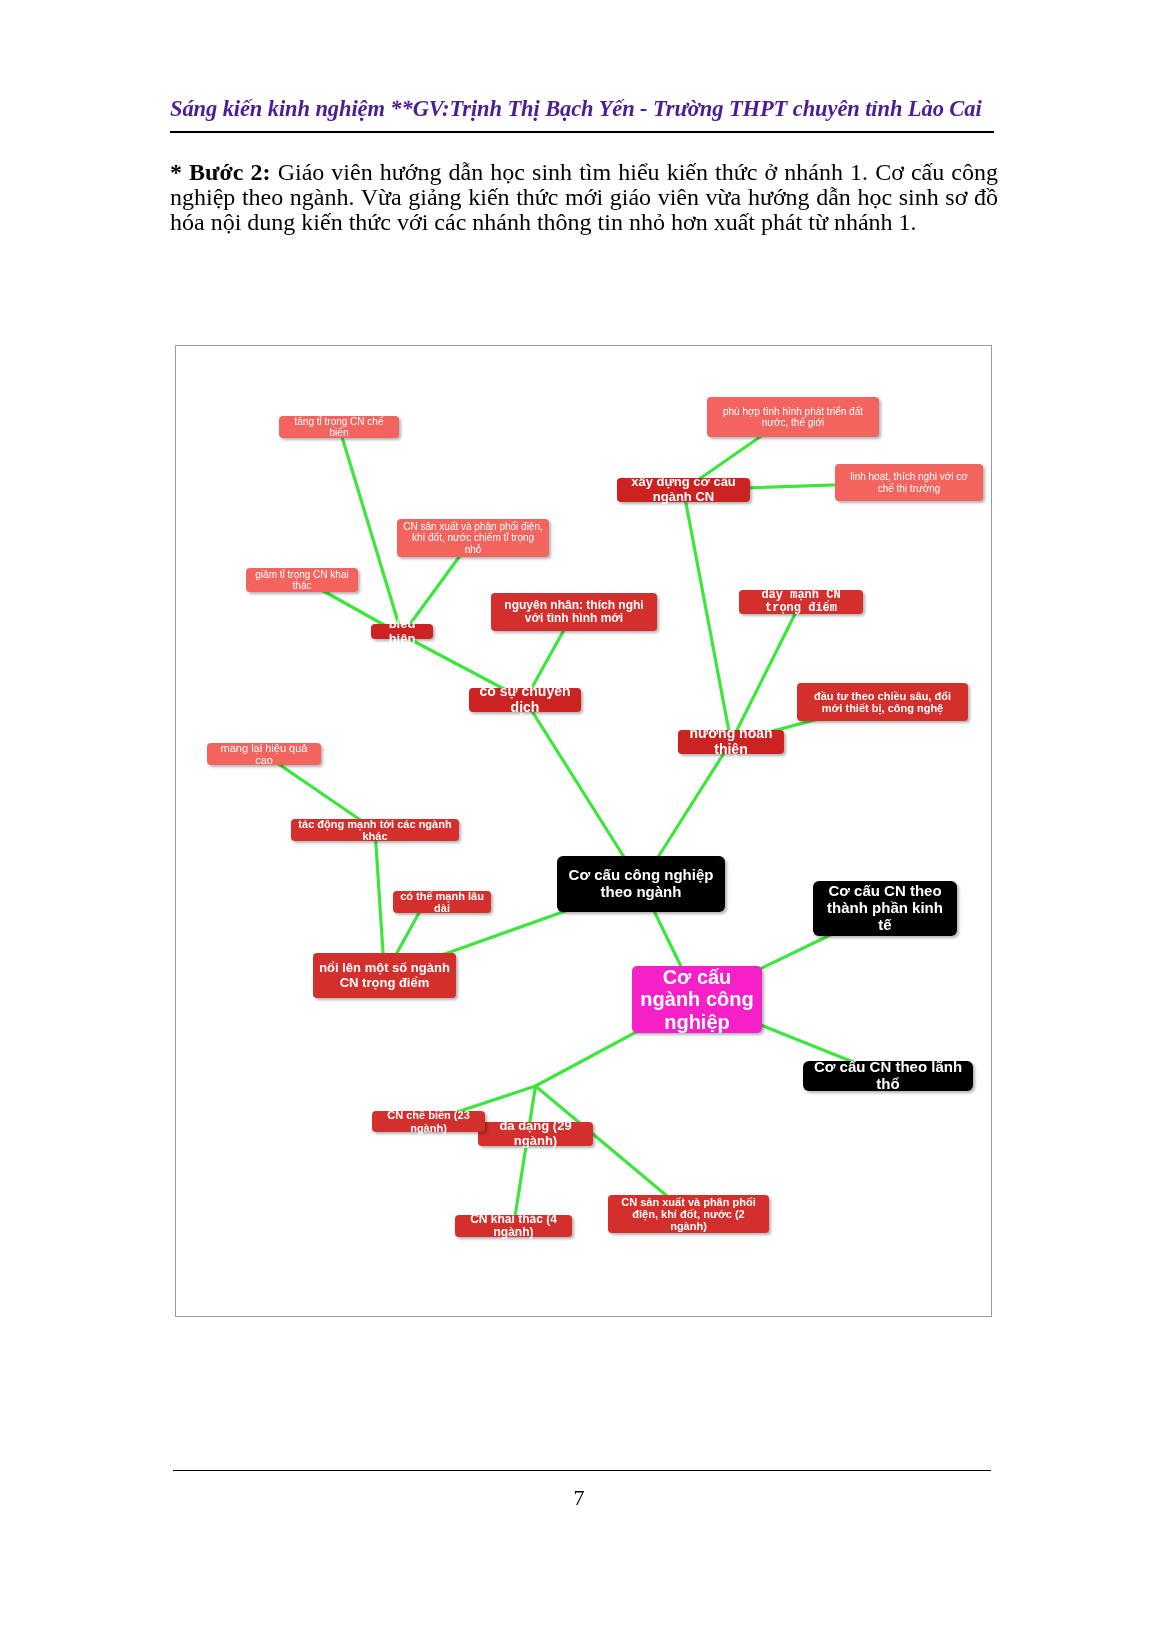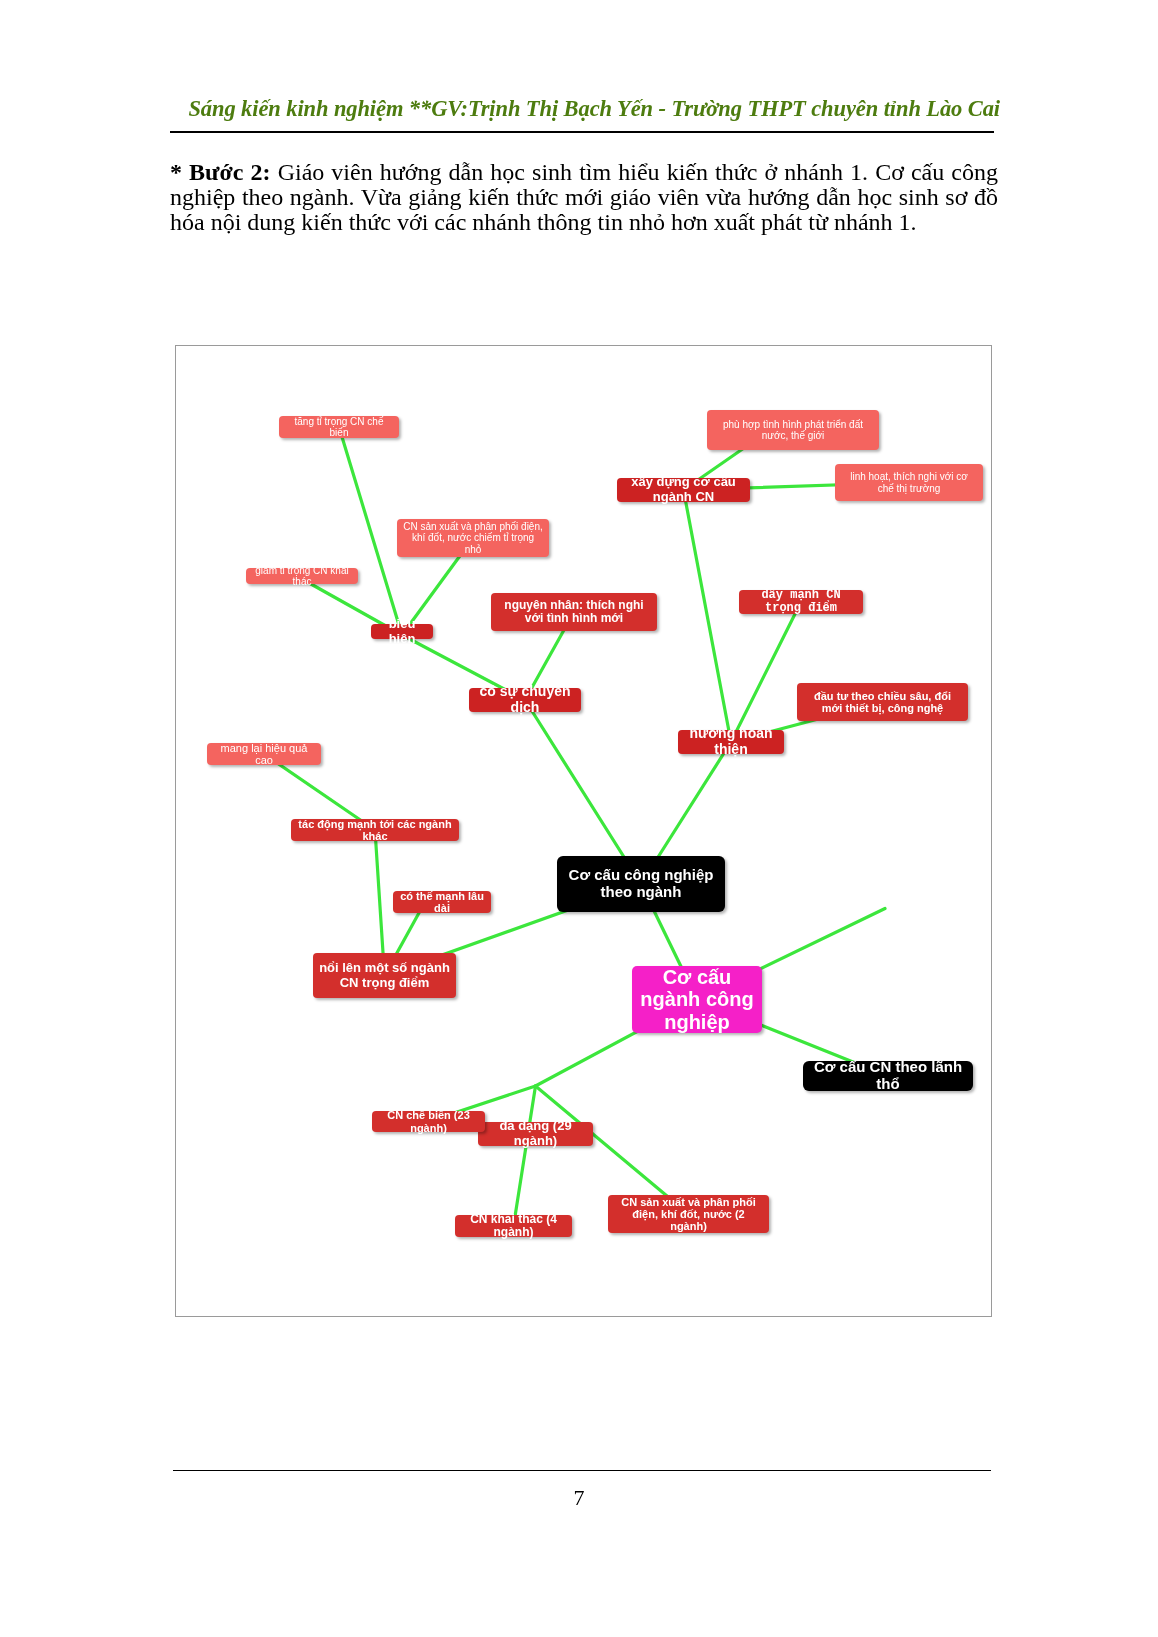--- a/index.html
+++ b/index.html
@@ -3,21 +3,21 @@
 <meta charset="utf-8">
 <style>
   html,body{margin:0;padding:0;background:#ffffff;}
   body{width:1158px;height:1637px;font-family:"Liberation Serif",serif;position:relative;overflow:hidden;}
 
   .page{position:absolute;left:0;top:0;width:1158px;height:1637px;background:#fff;}
 
   
   .hdr{position:absolute;left:170px;top:96px;width:830px;}
   .hdr-text{font-family:"Liberation Serif",serif;font-style:italic;font-weight:bold;
-            font-size:22.5px;color:#4d7c0f;white-space:nowrap;letter-spacing:-0.1px;text-align:right;}
+            font-size:22.5px;color:#4c1d95;white-space:nowrap;letter-spacing:-0.1px;}
   .hdr-rule{position:absolute;left:170px;top:131px;width:824px;height:2px;background:#000;}
 
   
   .para{position:absolute;left:170px;top:160px;width:828px;
         font-family:"Liberation Serif",serif;font-size:24px;line-height:25px;color:#000;
         text-align:justify;}
   .para b{font-weight:bold;}
 
   
   .frame{position:absolute;left:175px;top:345px;width:815px;height:970px;
@@ -86,33 +86,33 @@
           <line x1="521" y1="653.5" x2="709" y2="562.5" stroke="#3ce63c" stroke-width="3.2" stroke-linecap="round"></line>
           <line x1="521" y1="653.5" x2="712" y2="730" stroke="#3ce63c" stroke-width="3.2" stroke-linecap="round"></line>
           <line x1="521" y1="653.5" x2="359.5" y2="740" stroke="#3ce63c" stroke-width="3.2" stroke-linecap="round"></line>
           <line x1="359.5" y1="740" x2="252.5" y2="775.5" stroke="#3ce63c" stroke-width="3.2" stroke-linecap="round"></line>
           <line x1="359.5" y1="740" x2="337.5" y2="880" stroke="#3ce63c" stroke-width="3.2" stroke-linecap="round"></line>
           <line x1="359.5" y1="740" x2="512.5" y2="868" stroke="#3ce63c" stroke-width="3.2" stroke-linecap="round"></line>
         </svg>
     <div class="node n-salmon" style="left: 103px; top: 70px; width: 120px; height: 22px; font-size: 10px;">
           <span>tăng tỉ trọng CN chế biến</span>
         </div>
-        <div class="node n-salmon" style="left: 531px; top: 64px; width: 172px; height: 40px; font-size: 10px;">
+        <div class="node n-salmon" style="left: 531px; top: 51px; width: 172px; height: 40px; font-size: 10px;">
           <span>phù hợp tình hình phát triển đất nước, thế giới</span>
         </div>
         <div class="node n-salmon" style="left: 659px; top: 118px; width: 148px; height: 37px; font-size: 10px;">
           <span>linh hoạt, thích nghi với cơ chế thị trường</span>
         </div>
         <div class="node n-red2" style="left: 441px; top: 132px; width: 133px; height: 24px; font-size: 13px;">
           <span>xây dựng cơ cấu ngành CN</span>
         </div>
         <div class="node n-salmon" style="left: 221px; top: 173px; width: 152px; height: 38px; font-size: 10px;">
           <span>CN sản xuất và phân phối điện, khí đốt, nước chiếm tỉ trọng nhỏ</span>
         </div>
-        <div class="node n-salmon" style="left: 70px; top: 222px; width: 112px; height: 16px; font-size: 10px;">
+        <div class="node n-salmon" style="left: 70px; top: 222px; width: 112px; height: 24px; font-size: 10px;">
           <span>giảm tỉ trọng CN khai thác</span>
         </div>
         <div class="node n-red" style="left: 315px; top: 247px; width: 166px; height: 38px; font-size: 12px;">
           <span>nguyên nhân: thích nghi với tình hình mới</span>
         </div>
         <div class="node n-red" style="left: 563px; top: 244px; width: 124px; height: 24px; font-size: 12px; font-family: Liberation Mono, monospace;">
           <span>đẩy mạnh CN trọng điểm</span>
         </div>
         <div class="node n-red2" style="left: 195px; top: 278px; width: 62px; height: 15px; font-size: 13px;">
           <span>biểu hiện</span>
@@ -131,20 +131,23 @@
         </div>
         <div class="node n-red" style="left: 115px; top: 473px; width: 168px; height: 22px; font-size: 11px;">
           <span>tác động mạnh tới các ngành khác</span>
         </div>
         <div class="node n-red" style="left: 200px; top: 545px; width: 98px; height: 22px; font-size: 11px; margin-left: 17px;">
           <span>có thế mạnh lâu dài</span>
         </div>
         <div class="node n-dark" style="left: 381px; top: 510px; width: 168px; height: 56px; font-size: 15px;">
           <span>Cơ cấu công nghiệp theo ngành</span>
         </div>
+        <div class="node n-dark" style="left: 637px; top: 535px; width: 144px; height: 55px; font-size: 15px;">
+          <span>Cơ cấu CN theo thành phần kinh tế</span>
+        </div>
         <div class="node n-red" style="left: 137px; top: 607px; width: 143px; height: 45px; font-size: 13px;">
           <span>nổi lên một số ngành CN trọng điểm</span>
         </div>
         <div class="node n-pink" style="left: 456px; top: 620px; width: 130px; height: 67px; font-size: 20px;">
           <span>Cơ cấu ngành công nghiệp</span>
         </div>
         <div class="node n-dark" style="left: 627px; top: 715px; width: 170px; height: 30px; font-size: 15px;">
           <span>Cơ cấu CN theo lãnh thổ</span>
         </div>
         <div class="node n-red" style="left: 302px; top: 728px; width: 115px; height: 24px; font-size: 13px; margin-top: 48px;">

